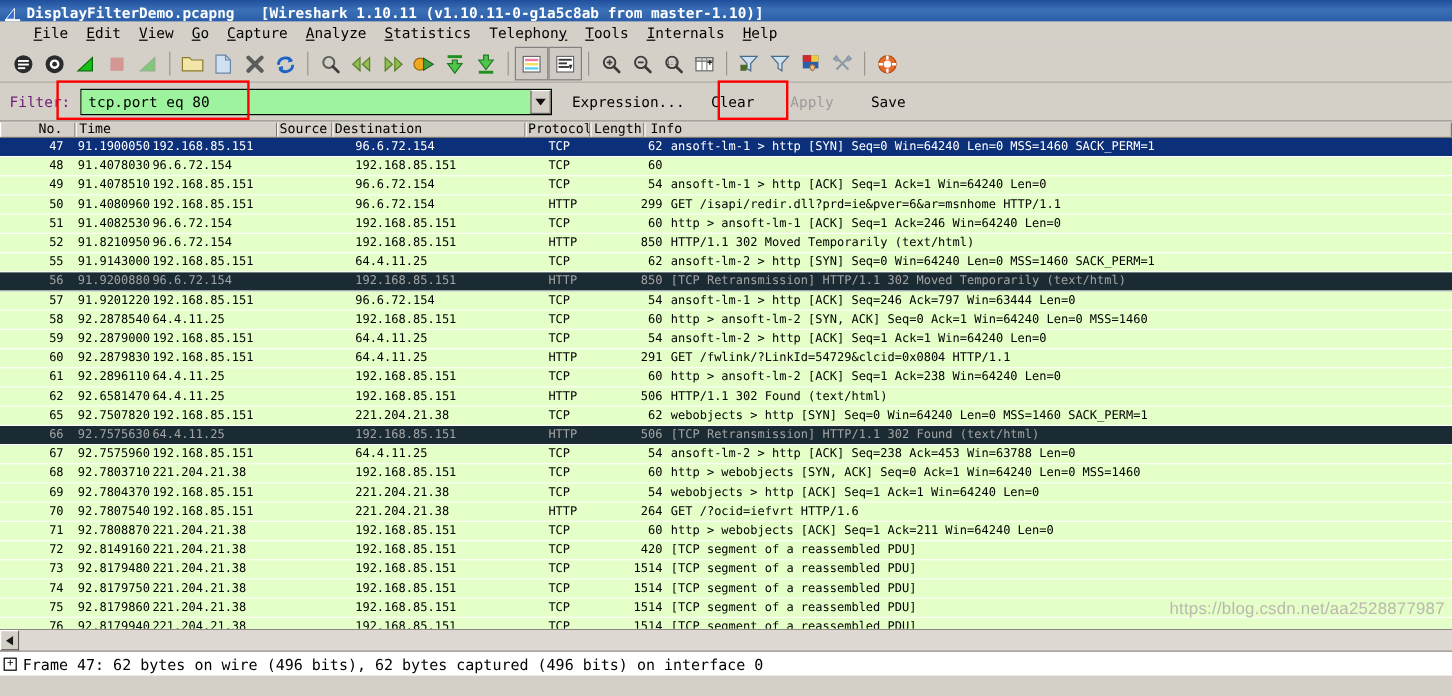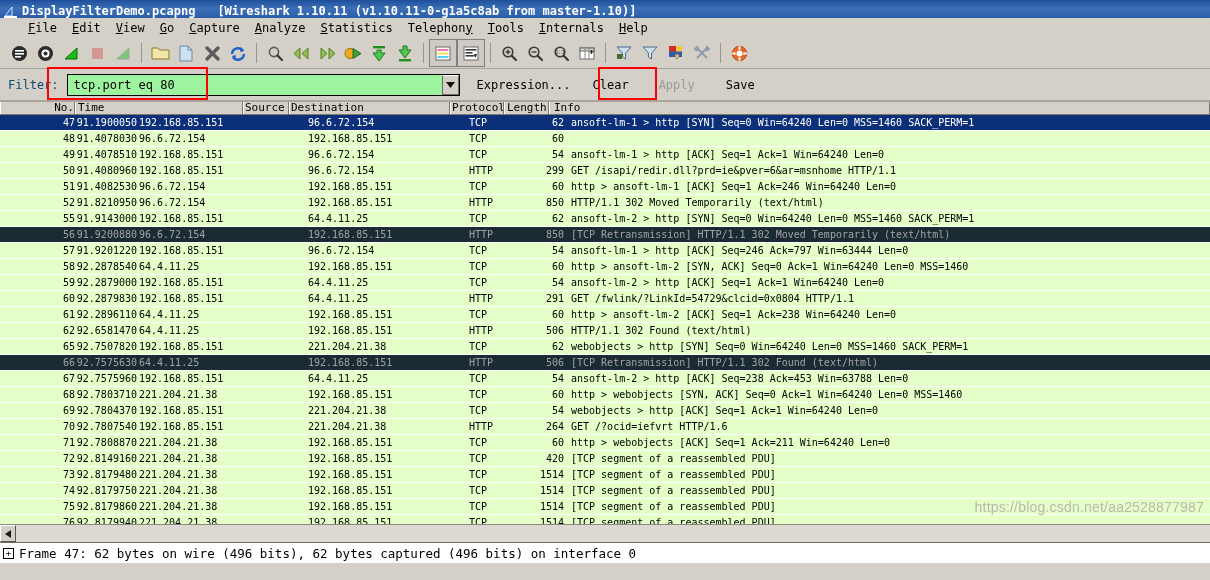--- a/index.html
+++ b/index.html
@@ -61,21 +61,21 @@
 
   
   .filterbar{
     height:31px;background:#d4d0c8;
     display:flex;align-items:center;
     position:relative;
     border-bottom:1px solid #a8a49c;
   }
   .filter-label{
     margin-left:8px;margin-right:8px;
-    font-size:12px;color:#0c4a6e;
+    font-size:12px;color:#701a75;
     font-family:"DejaVu Sans Mono","Liberation Mono",monospace;
   }
   .filter-combo{
     display:flex;align-items:stretch;
     width:393px;height:22px;
     border:1px solid #000;
     background:#9ef49e;
     box-sizing:border-box;
   }
   .filter-input{
@@ -136,21 +136,21 @@
     background:#e4ffc7;color:#000;
     font-family:"DejaVu Sans Mono","Liberation Mono",monospace;
     font-size:10px;
     white-space:nowrap;
     box-sizing:border-box;
     border-bottom:1px solid #ffffff;
   }
   .row.sel{background:#0c2f7a;color:#ffffff;}
   .row.retrans{background:#1b2b33;color:#a3a3a3;}
   .cell{flex:none;overflow:hidden;white-space:nowrap;box-sizing:border-box;}
-  .c-no{width:75px;text-align:right;padding-right:0;}
+  .c-no{width:63px;text-align:right;padding-right:10px;}
   .c-time{width:63px;text-align:right;padding-right:1px;}
   .c-src{width:169px;padding-left:1px;}
   .c-dst{width:161px;padding-left:1px;}
   .c-proto{width:54px;padding-left:1px;}
   .c-len{width:45px;text-align:right;padding-right:3px;}
   .c-info{flex:1;padding-left:4px;}
 
   
   .hscroll{
     height:17px;background:#d4d0c8;

